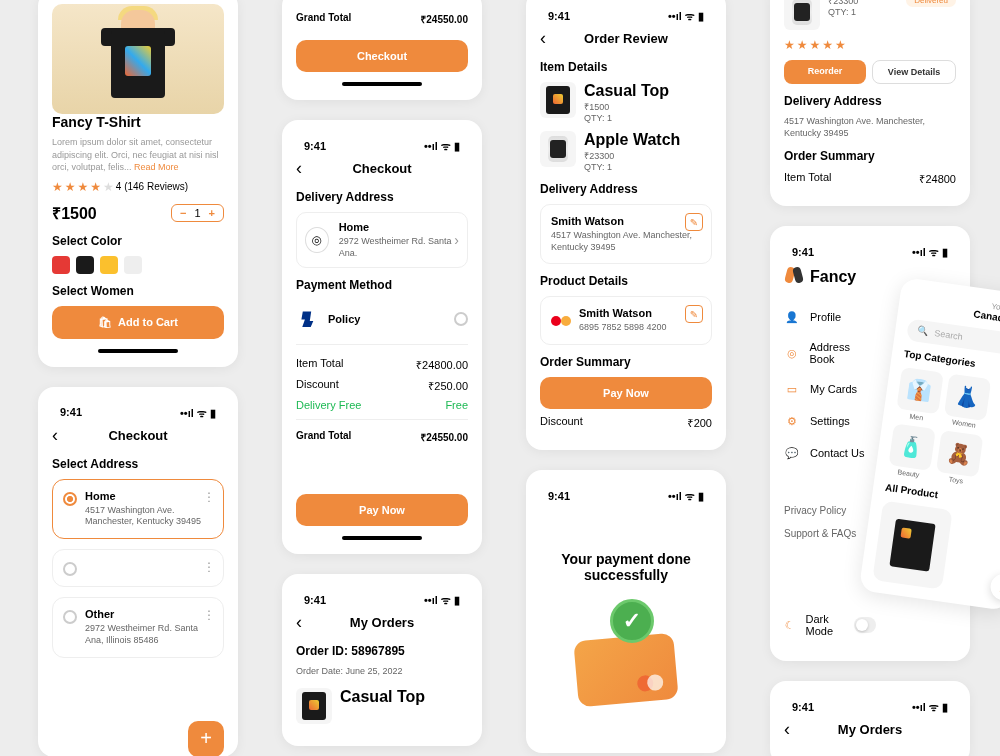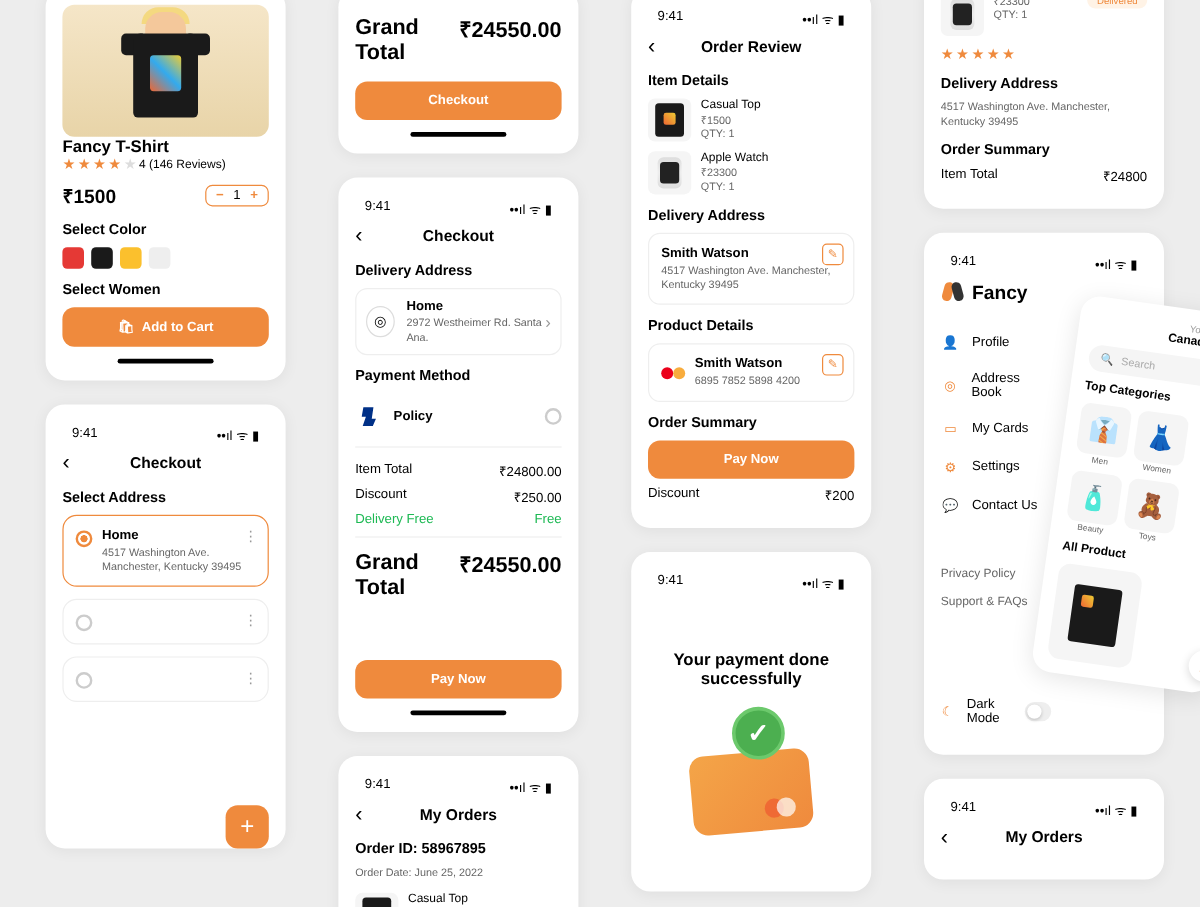--- a/index.html
+++ b/index.html
@@ -1,20 +1,20 @@
 <!DOCTYPE html>
 <html><head>
 <meta charset="utf-8">
 <style>
 *{margin:0;padding:0;box-sizing:border-box;font-family:-apple-system,BlinkMacSystemFont,sans-serif}
 body{background:#ededed;padding:0;overflow:hidden}
 .canvas{width:1000px;height:756px;position:relative}
 .col{position:absolute;width:200px}
 .card{background:#fff;border-radius:16px;padding:14px;margin-bottom:20px;box-shadow:0 2px 12px rgba(0,0,0,0.06)}
-.status-bar{display:flex;justify-content:space-between;align-items:flex-start;font-size:11px;font-weight:400;padding:4px 8px 8px}
+.status-bar{display:flex;justify-content:space-between;align-items:center;font-size:11px;font-weight:700;padding:4px 8px 8px}
 .sb-right{display:flex;gap:4px;align-items:center}
 .header-row{display:flex;align-items:center;justify-content:center;position:relative;margin-bottom:14px}
 .back-chev{position:absolute;left:0;font-size:18px;cursor:pointer}
 .header-title{font-size:13px;font-weight:700}
 .section-title{font-size:12px;font-weight:700;margin:10px 0 8px}
 .btn-primary{background:#ef8a3d;color:#fff;border:none;border-radius:10px;padding:10px;font-size:11px;font-weight:600;width:100%;cursor:pointer;display:flex;align-items:center;justify-content:center;gap:6px}
 .product-img{width:100%;height:110px;background:linear-gradient(180deg,#f5e6c8,#e8d4a8);border-radius:10px;display:flex;align-items:center;justify-content:center}
 .tshirt{width:70px;height:90px;position:relative}
 .tshirt-body{width:54px;height:70px;background:#1a1a1a;border-radius:6px 6px 4px 4px;position:absolute;left:8px;top:14px}
 .tshirt-design{width:26px;height:30px;background:linear-gradient(45deg,#e63,#3ae,#ec3);border-radius:3px;position:absolute;left:22px;top:32px}
@@ -37,21 +37,21 @@
 .home-indicator{width:80px;height:4px;background:#000;border-radius:3px;margin:10px auto 0}
 .addr-card{border:1px solid #eee;border-radius:12px;padding:10px;margin-bottom:10px;display:flex;gap:8px;position:relative}
 .addr-card.selected{border-color:#ef8a3d}
 .radio{width:14px;height:14px;border:2px solid #ccc;border-radius:50%;margin-top:2px;flex-shrink:0}
 .radio.on{border-color:#ef8a3d;background:radial-gradient(circle,#ef8a3d 40%,transparent 45%)}
 .addr-name{font-size:11px;font-weight:700;margin-bottom:3px}
 .addr-text{font-size:9px;color:#666;line-height:1.3}
 .more-dots{position:absolute;right:8px;top:10px;font-size:12px;color:#999;cursor:pointer}
 .fab{position:absolute;bottom:0;right:14px;width:36px;height:36px;background:#ef8a3d;border-radius:10px;color:#fff;font-size:20px;display:flex;align-items:center;justify-content:center;cursor:pointer}
 .summary-row{display:flex;justify-content:space-between;font-size:11px;margin:6px 0}
-.total-row{display:flex;justify-content:space-between;font-size:18px;font-weight:700;margin-top:8px}
+.total-row{display:flex;justify-content:space-between;font-size:10px;font-weight:700;margin-top:8px}
 .pay-option{display:flex;align-items:center;gap:10px;padding:8px 0;position:relative}
 .pay-icon{width:22px;height:22px;display:flex;align-items:center;justify-content:center}
 .mc{width:20px;height:14px;position:relative}
 .mc::before,.mc::after{content:'';position:absolute;width:10px;height:10px;border-radius:50%;top:2px}
 .mc::before{background:#eb001b;left:0}
 .mc::after{background:#f79e1b;right:0;opacity:0.85}
 .pp{width:14px;height:16px;background:#003087;clip-path:polygon(20% 0,80% 0,70% 60%,95% 60%,75% 100%,15% 100%,35% 50%,10% 50%)}
 .pay-name{font-size:11px;font-weight:700}
 .pay-sub{font-size:9px;color:#999}
 .pay-radio{position:absolute;right:0;width:14px;height:14px;border:2px solid #ccc;border-radius:50%}
@@ -59,21 +59,21 @@
 .addr-option{display:flex;gap:10px;align-items:center;border:1px solid #eee;border-radius:10px;padding:8px;position:relative}
 .loc-icon{width:26px;height:26px;border:1px solid #ddd;border-radius:50%;display:flex;align-items:center;justify-content:center;font-size:12px}
 .chev-right{position:absolute;right:8px;font-size:14px;color:#999}
 .green{color:#1db954}
 .item-row{display:flex;gap:8px;margin-bottom:8px}
 .item-thumb{width:36px;height:36px;background:#f5f5f5;border-radius:6px;display:flex;align-items:center;justify-content:center;flex-shrink:0}
 .mini-tshirt{width:24px;height:28px;background:#1a1a1a;border-radius:3px;position:relative}
 .mini-tshirt::before{content:'';position:absolute;width:10px;height:10px;background:linear-gradient(45deg,#e63,#ec3);left:7px;top:8px;border-radius:2px}
 .mini-watch{width:20px;height:26px;background:linear-gradient(180deg,#ddd,#eee,#ddd);border-radius:5px;position:relative}
 .mini-watch::after{content:'';position:absolute;width:16px;height:18px;background:#222;border-radius:3px;left:2px;top:4px}
-.item-name{font-size:10px;font-weight:400}
+.item-name{font-size:16px;font-weight:700}
 .item-price{font-size:9px;color:#666}
 .review-addr{border:1px solid #eee;border-radius:10px;padding:10px;position:relative}
 .edit-icon{position:absolute;right:8px;top:8px;width:18px;height:18px;border:1px solid #ef8a3d;border-radius:4px;display:flex;align-items:center;justify-content:center;font-size:10px;color:#ef8a3d;cursor:pointer}
 .badge{background:#fff3e6;color:#ef8a3d;font-size:8px;padding:2px 8px;border-radius:8px;position:absolute;right:0;top:0}
 .order-info{position:relative}
 .success-img{width:120px;height:100px;margin:20px auto;position:relative}
 .card-visual{width:100px;height:66px;background:linear-gradient(135deg,#f4a548,#ef8a3d);border-radius:12px;position:absolute;bottom:0;left:10px;transform:rotate(-5deg)}
 .card-visual::after{content:'';position:absolute;width:16px;height:16px;background:#fff;border-radius:50%;right:14px;bottom:10px;opacity:0.7}
 .card-visual::before{content:'';position:absolute;width:16px;height:16px;background:#e63;border-radius:50%;right:24px;bottom:10px;opacity:0.9}
 .check-circle{width:44px;height:44px;background:#4caf50;border-radius:50%;position:absolute;top:-4px;left:44px;display:flex;align-items:center;justify-content:center;color:#fff;font-size:22px;font-weight:700;border:3px solid #6cc96c}
@@ -113,20 +113,21 @@
       <div class="tshirt">
             <div class="hair"></div>
             <div class="head"></div>
             <div class="sleeves sleeve-l"></div>
             <div class="sleeves sleeve-r"></div>
             <div class="tshirt-body"></div>
             <div class="tshirt-design"></div>
           </div>
     </div>
     <div style="font-size:14px;font-weight:700;margin-top:0">Fancy T-Shirt</div>
+    <div class="desc"><span>Lorem ipsum dolor sit amet, consectetur adipiscing elit. Orci, nec feugiat at nisi nisl orci, volutpat, felis...</span> <span class="read-more">Read More</span></div>
     <div class="stars">
       <span class="star">★</span>
           <span class="star">★</span>
           <span class="star">★</span>
           <span class="star">★</span>
           <span class="star-empty">★</span>
       <span>4 (146 Reviews)</span>
     </div>
     <div class="price-row">
       <div class="price">₹1500</div>
@@ -168,20 +169,24 @@
             <div class="addr-text">4517 Washington Ave. Manchester, Kentucky 39495</div>
           </div>
       <span class="more-dots">⋮</span>
     </div>
     <div class="addr-card">
       <div class="radio"></div>
       <span class="more-dots">⋮</span>
     </div>
     <div class="addr-card">
       <div class="radio"></div>
+      <div>
+            <div class="addr-name">Other</div>
+            <div class="addr-text">2972 Westheimer Rd. Santa Ana, Illinois 85486</div>
+          </div>
       <span class="more-dots">⋮</span>
     </div>
     <div class="fab">+</div>
   </div>
 </div>
 
 <div class="col" style="left:282px;top:-10px">
   <div class="card">
     <div class="total-row">
           <span>Grand Total</span>
@@ -343,20 +348,24 @@
             </div>
         <div class="badge">Delivered</div>
       </div>
       <div class="stars">
             <span class="star">★</span>
             <span class="star">★</span>
             <span class="star">★</span>
             <span class="star">★</span>
             <span class="star">★</span>
           </div>
+      <div class="btn-row">
+        <div class="btn-sm btn-reorder">Reorder</div>
+        <div class="btn-sm btn-view">View Details</div>
+      </div>
     </div>
     <div class="section-title">Delivery Address</div>
     <div class="addr-text">4517 Washington Ave. Manchester, Kentucky 39495</div>
     <div class="section-title">Order Summary</div>
     <div class="summary-row">
           <span>Item Total</span>
           <span>₹24800</span>
         </div>
   </div>
 

